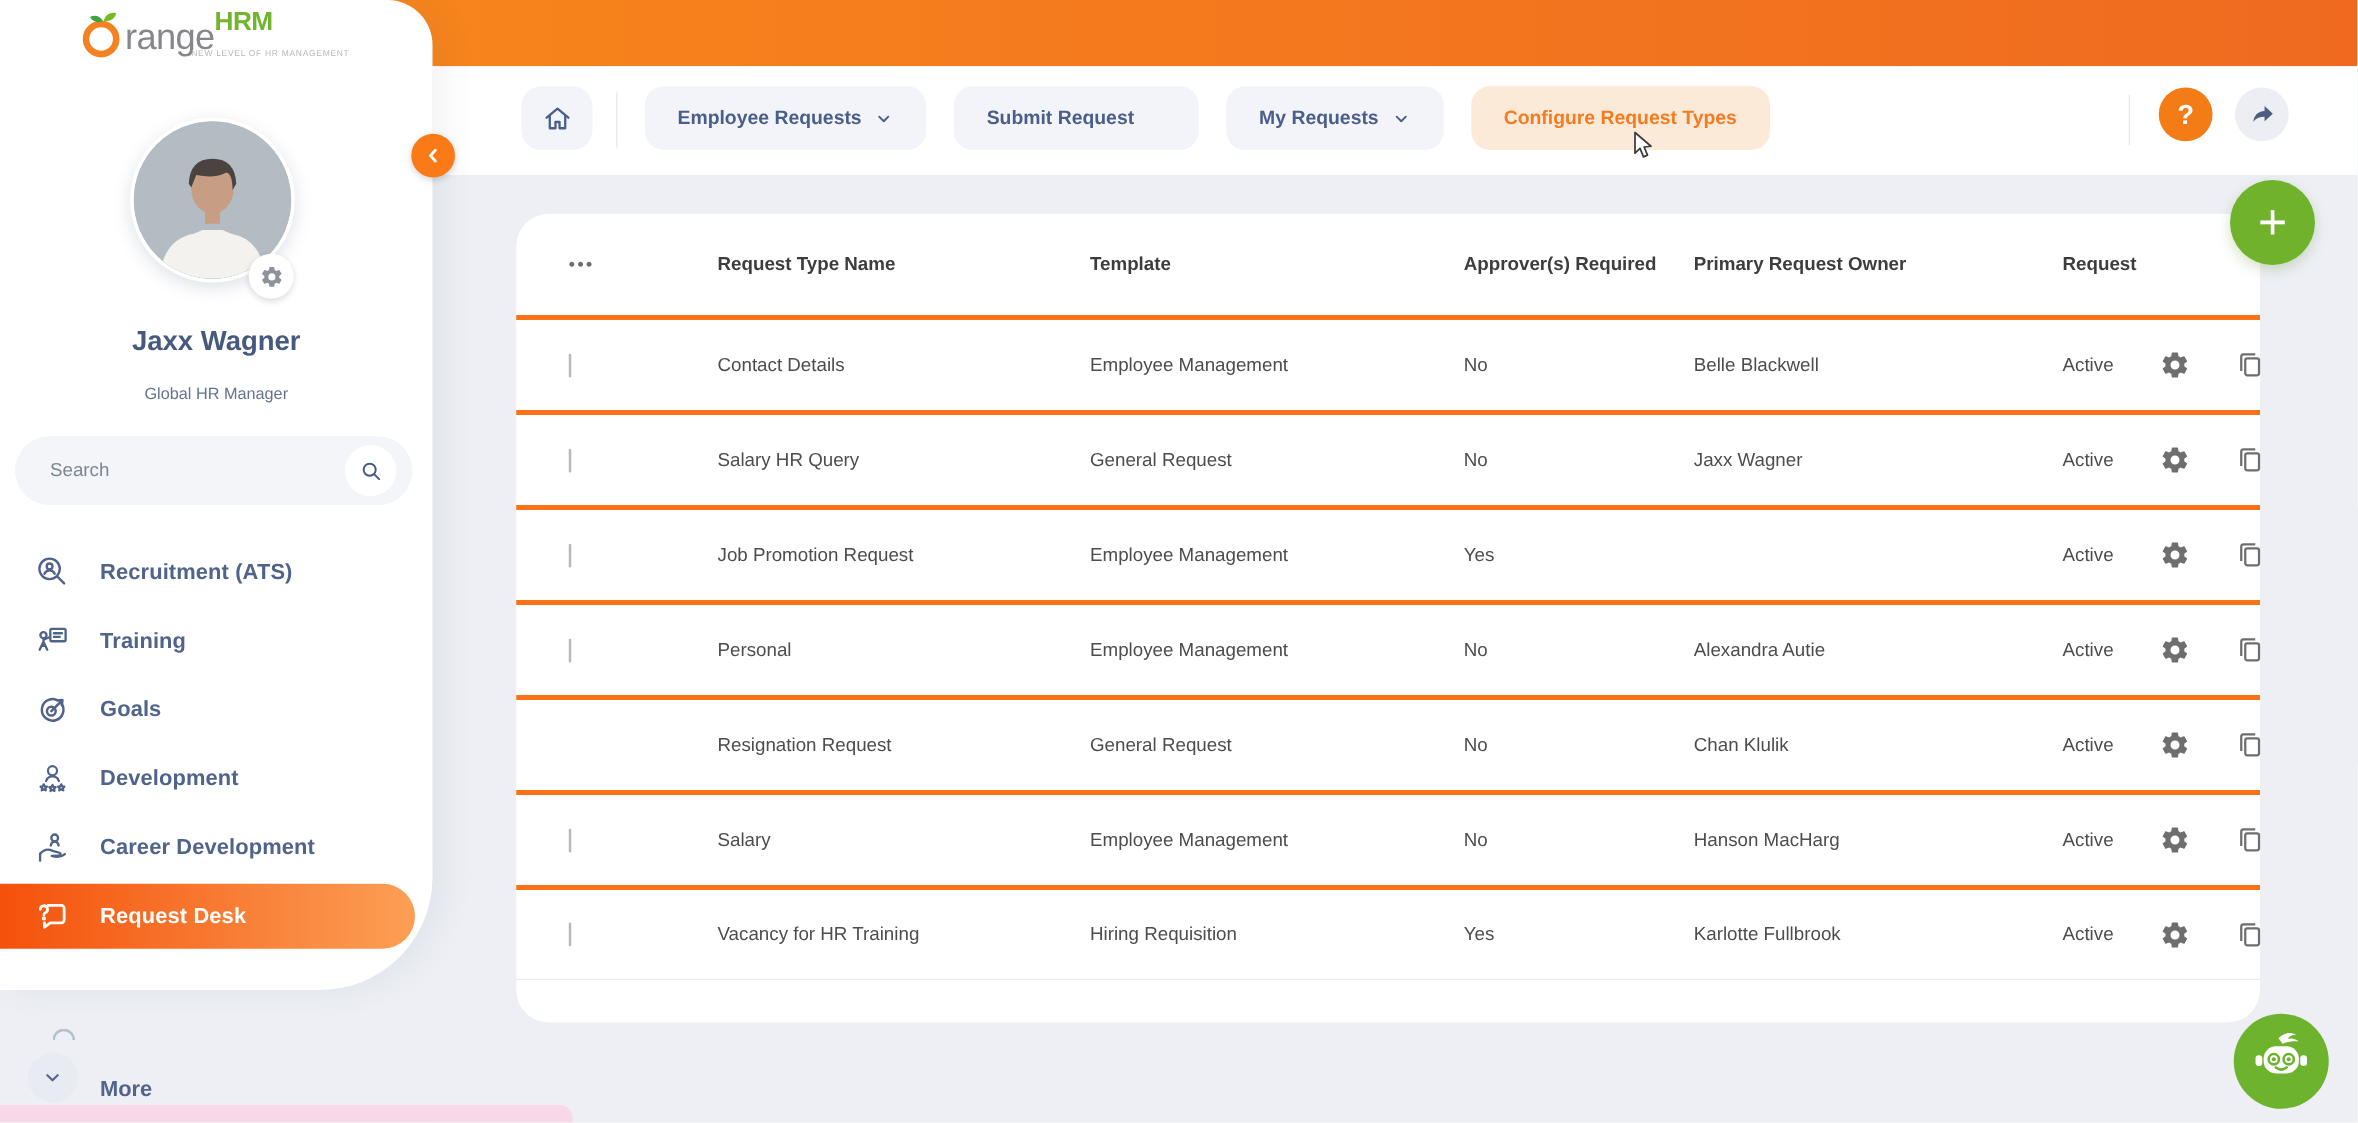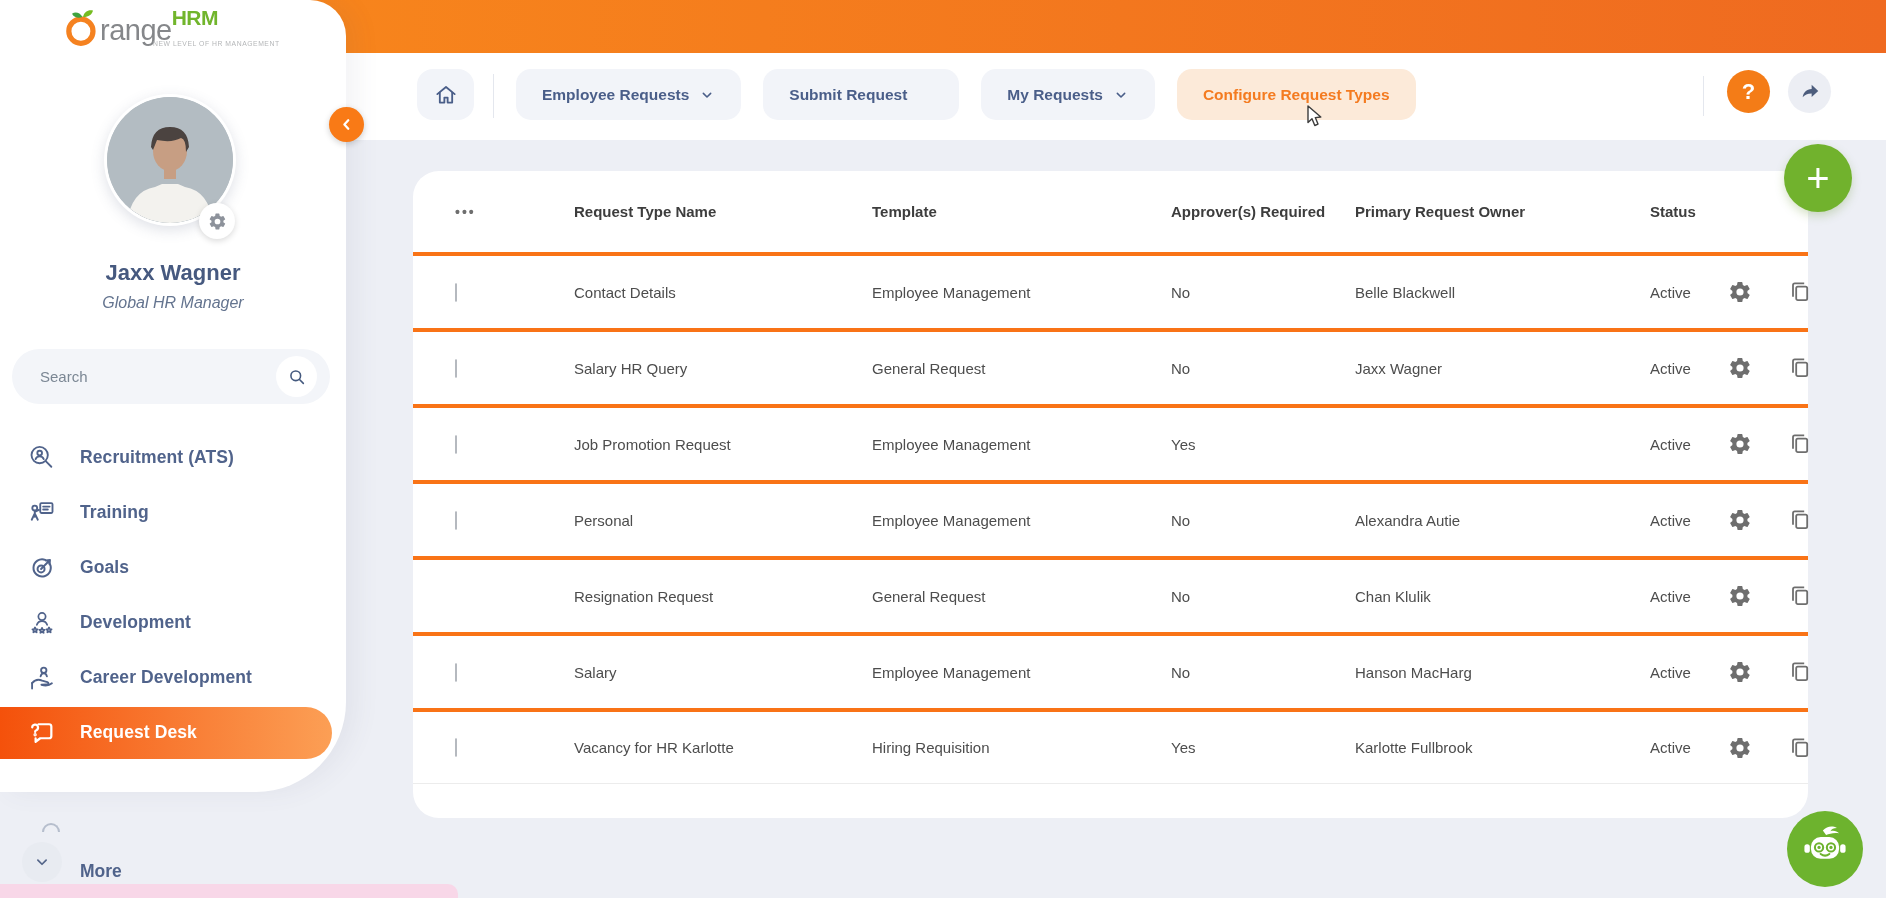--- a/index.html
+++ b/index.html
@@ -84,22 +84,22 @@
 
   .avatar-wrap { position:absolute; left:104px; top:94px; width:132px; height:132px; border-radius:50%;
     background:#fff; box-shadow:0 4px 14px rgba(80,90,120,.18); padding:3px; }
   .avatar { width:126px; height:126px; border-radius:50%; overflow:hidden; background:#b3bcc2; }
   .avatar-gear { position:absolute; left:199px; top:203px; width:36px; height:36px; border-radius:50%;
     background:#fff; box-shadow:0 2px 6px rgba(0,0,0,.15); display:flex; align-items:center; justify-content:center; cursor:pointer; }
   .avatar-gear .ic { width:19px; height:19px; color:#8d929b; }
 
   .profile-name { position:absolute; left:0; top:260px; width:346px; text-align:center;
     font-size:22px; font-weight:700; color:#46597f; }
-  .profile-role { position:absolute; left:0; top:294px; width:346px; text-align:center;
-    font-size:16px; color:#64748f;font-style:italic; }
+  .profile-role { position:absolute; left:0; top:307px; width:346px; text-align:center;
+    font-size:13px; color:#64748f; }
 
   .search-wrap { position:absolute; left:12px; top:349px; width:318px; height:55px;
     background:#f3f5f9; border-radius:28px; }
   .search-input { position:absolute; left:28px; top:0; width:230px; height:55px; border:none; outline:none;
     background:transparent; font-size:15px; color:#41506b; font-family:"Liberation Sans",sans-serif; }
   .search-input::placeholder { color:#7b8794; }
   .search-btn { position:absolute; right:13px; top:7px; width:41px; height:41px; border-radius:50%;
     background:#fff; display:flex; align-items:center; justify-content:center; cursor:pointer; }
   .search-btn .ic { width:20px; height:20px; color:#44597e; }
 
@@ -206,21 +206,21 @@
 
 <div class="content-bg"></div>
 
 <div class="card">
   <div class="thead">
     <div><span class="menu-glyph">•••</span></div>
     <div>Request Type Name</div>
     <div>Template</div>
     <div>Approver(s) Required</div>
     <div>Primary Request Owner</div>
-    <div>Status</div>
+    <div>Request</div>
   </div>
   <div>
 
       <div class="trow">
         <div><span class="cb"></span></div>
         <div>Contact Details</div>
         <div>Employee Management</div>
         <div>No</div>
         <div>Belle Blackwell</div>
         <div class="cell-status">
@@ -344,21 +344,21 @@
             <svg viewBox="0 0 24 24" fill="none" stroke="currentColor" stroke-width="1.8" stroke-linejoin="round">
               <rect x="8.2" y="6.6" width="11" height="13.6" rx="1.6"></rect>
               <path d="M5 16.8V5.2c0-1 .8-1.8 1.8-1.8h9.4"></path>
             </svg>
           </span>
         </div>
       </div>
 
       <div class="trow">
         <div><span class="cb"></span></div>
-        <div>Vacancy for HR Karlotte</div>
+        <div>Vacancy for HR Training</div>
         <div>Hiring Requisition</div>
         <div>Yes</div>
         <div>Karlotte Fullbrook</div>
         <div class="cell-status">
           <span class="status-text">Active</span>
           <span class="icon-btn">
             <svg viewBox="0 0 24 24" fill="currentColor">
               <path d="M19.4 13c.04-.33.06-.66.06-1s-.02-.67-.06-1l2.1-1.65a.5.5 0 0 0 .12-.64l-2-3.46a.5.5 0 0 0-.61-.22l-2.49 1a7.3 7.3 0 0 0-1.73-1l-.38-2.61A.5.5 0 0 0 13.92 2h-4a.5.5 0 0 0-.5.42l-.38 2.61c-.62.26-1.2.6-1.73 1l-2.49-1a.5.5 0 0 0-.61.22l-2 3.46a.5.5 0 0 0 .12.64L4.43 11c-.04.33-.06.66-.06 1s.02.67.06 1l-2.1 1.65a.5.5 0 0 0-.12.64l2 3.46c.14.24.42.34.61.22l2.49-1c.53.4 1.11.74 1.73 1l.38 2.61c.04.24.25.42.5.42h4c.25 0 .46-.18.5-.42l.38-2.61a7.3 7.3 0 0 0 1.73-1l2.49 1c.19.12.47.02.61-.22l2-3.46a.5.5 0 0 0-.12-.64L19.4 13zM12 15.6a3.6 3.6 0 1 1 0-7.2 3.6 3.6 0 0 1 0 7.2z"></path>
             </svg>
           </span>

